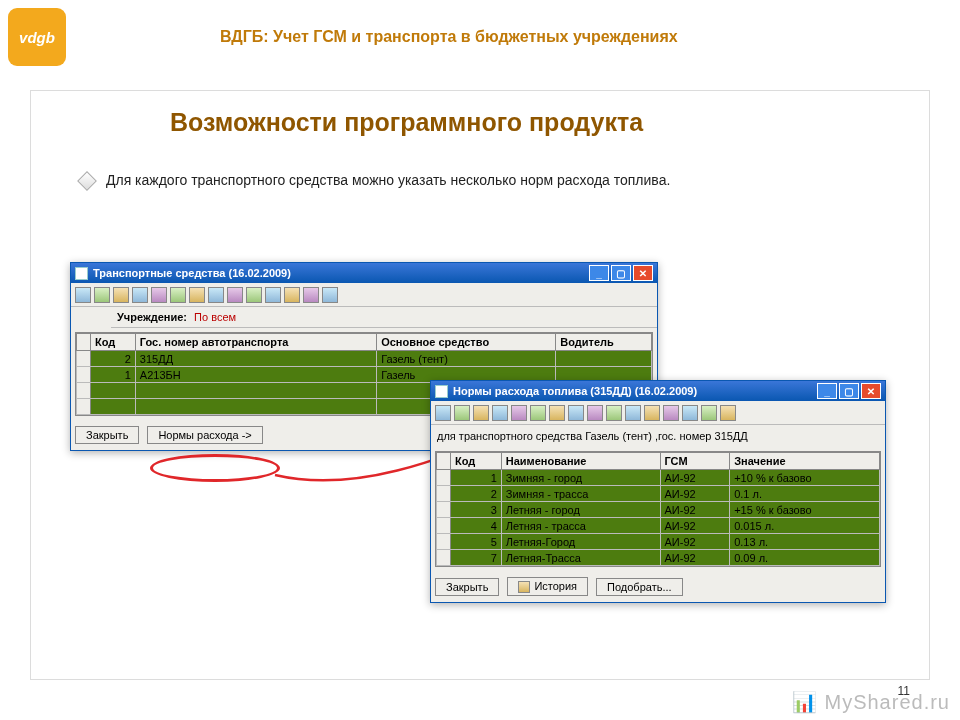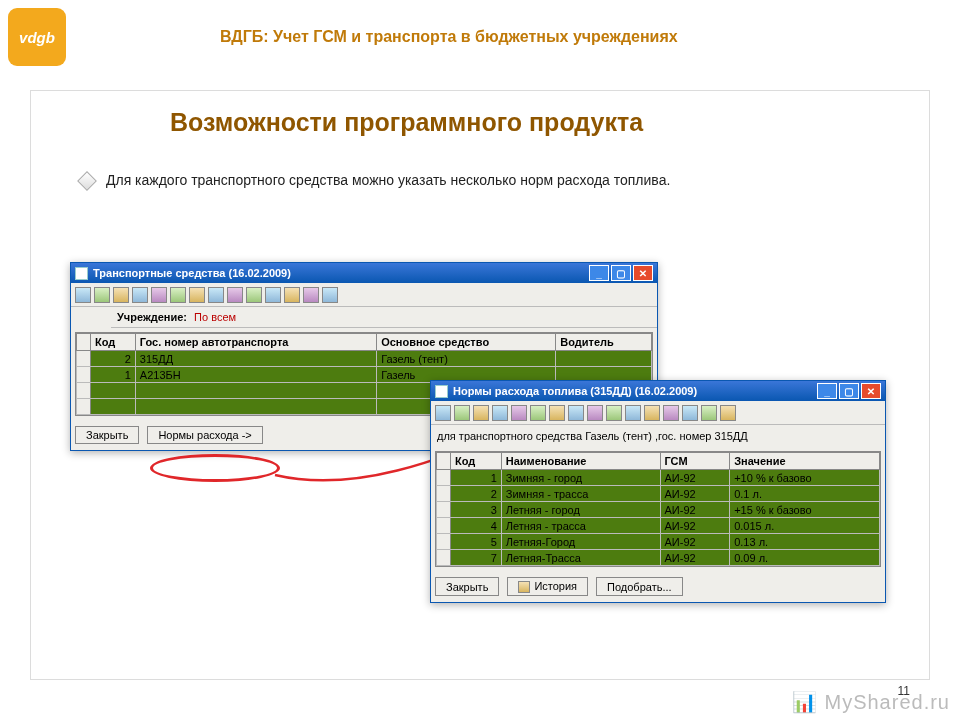--- a/index.html
+++ b/index.html
@@ -35,21 +35,21 @@
   .tb-ico.v2{background:linear-gradient(#d9f0c5,#9cc77a);}
   .tb-ico.v3{background:linear-gradient(#f5e1b5,#d8b55f);}
   .tb-ico.v4{background:linear-gradient(#e6c9e8,#b98ac1);}
   .filter-bar { padding: 4px 6px; background:#efeeea; border-bottom:1px solid #bbb; font-weight:bold;margin-left:40px;}
   .filter-bar span.val { color:#b00; font-weight:normal; margin-left:4px;}
   .grid-wrap { margin: 4px; border: 1px solid #888; background:#4d7c0f; }
   table.grid { border-collapse: collapse; width: 100%; font-size: 11px; }
   table.grid th { background: #efeeea; border: 1px solid #888; padding: 2px 4px; text-align: left; font-weight: bold; white-space:nowrap;}
   table.grid td { border: 1px solid #bbb; padding: 1px 4px; height: 16px; white-space:nowrap;}
   table.grid td.rowmark { width:14px; background:#efeeea; border-right:1px solid #888;}
-  .btnbar { padding: 6px 4px; display:flex; gap:8px; }
+  .btnbar { padding: 6px 4px; display:flex; gap:8px; align-items:center; }
   .wbtn { background:#efeeea; border:1px solid #888; padding:2px 10px; font-size:11px; cursor:pointer; }
   .ellipse-mark { position:absolute; border: 3px solid #e0272a; border-radius: 50%; pointer-events:none; }
   .arrow-svg { position:absolute; pointer-events:none; }
   .subtext { padding: 4px 6px; line-height:1.3; background:#efeeea;}
 </style>
 </head>
 <body>
 
 <div class="page">
   <div class="corner tl"></div>

